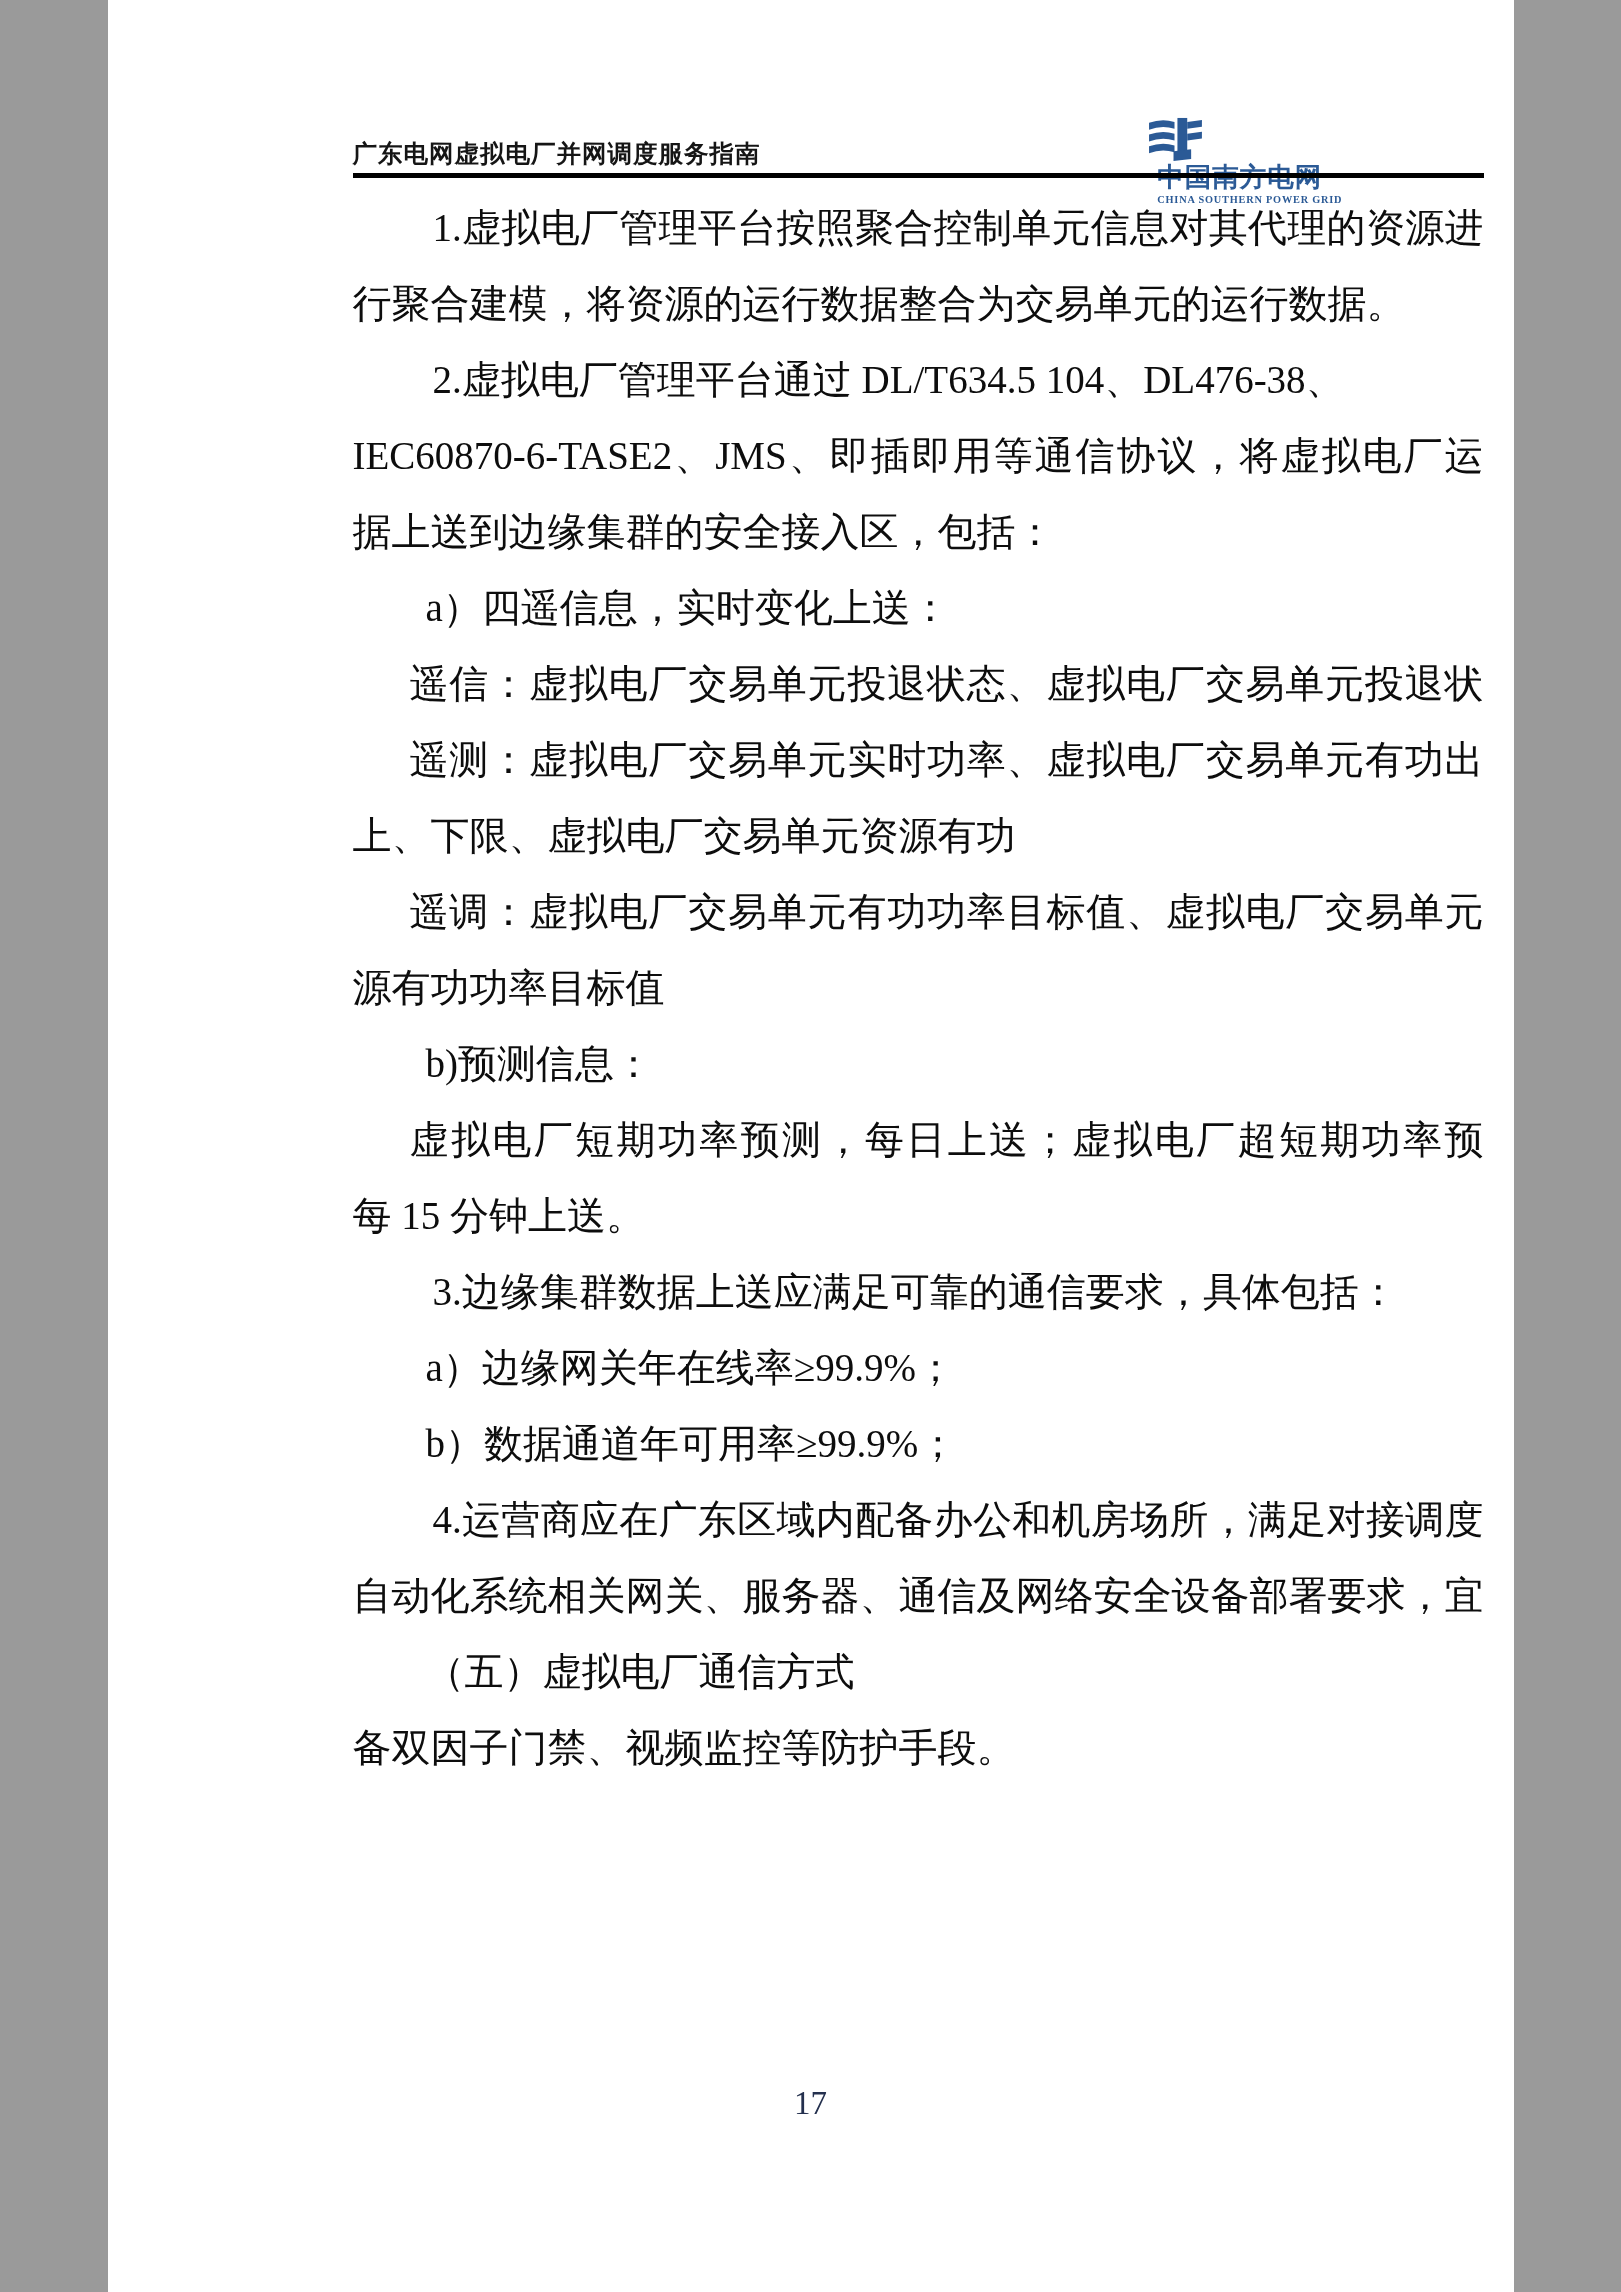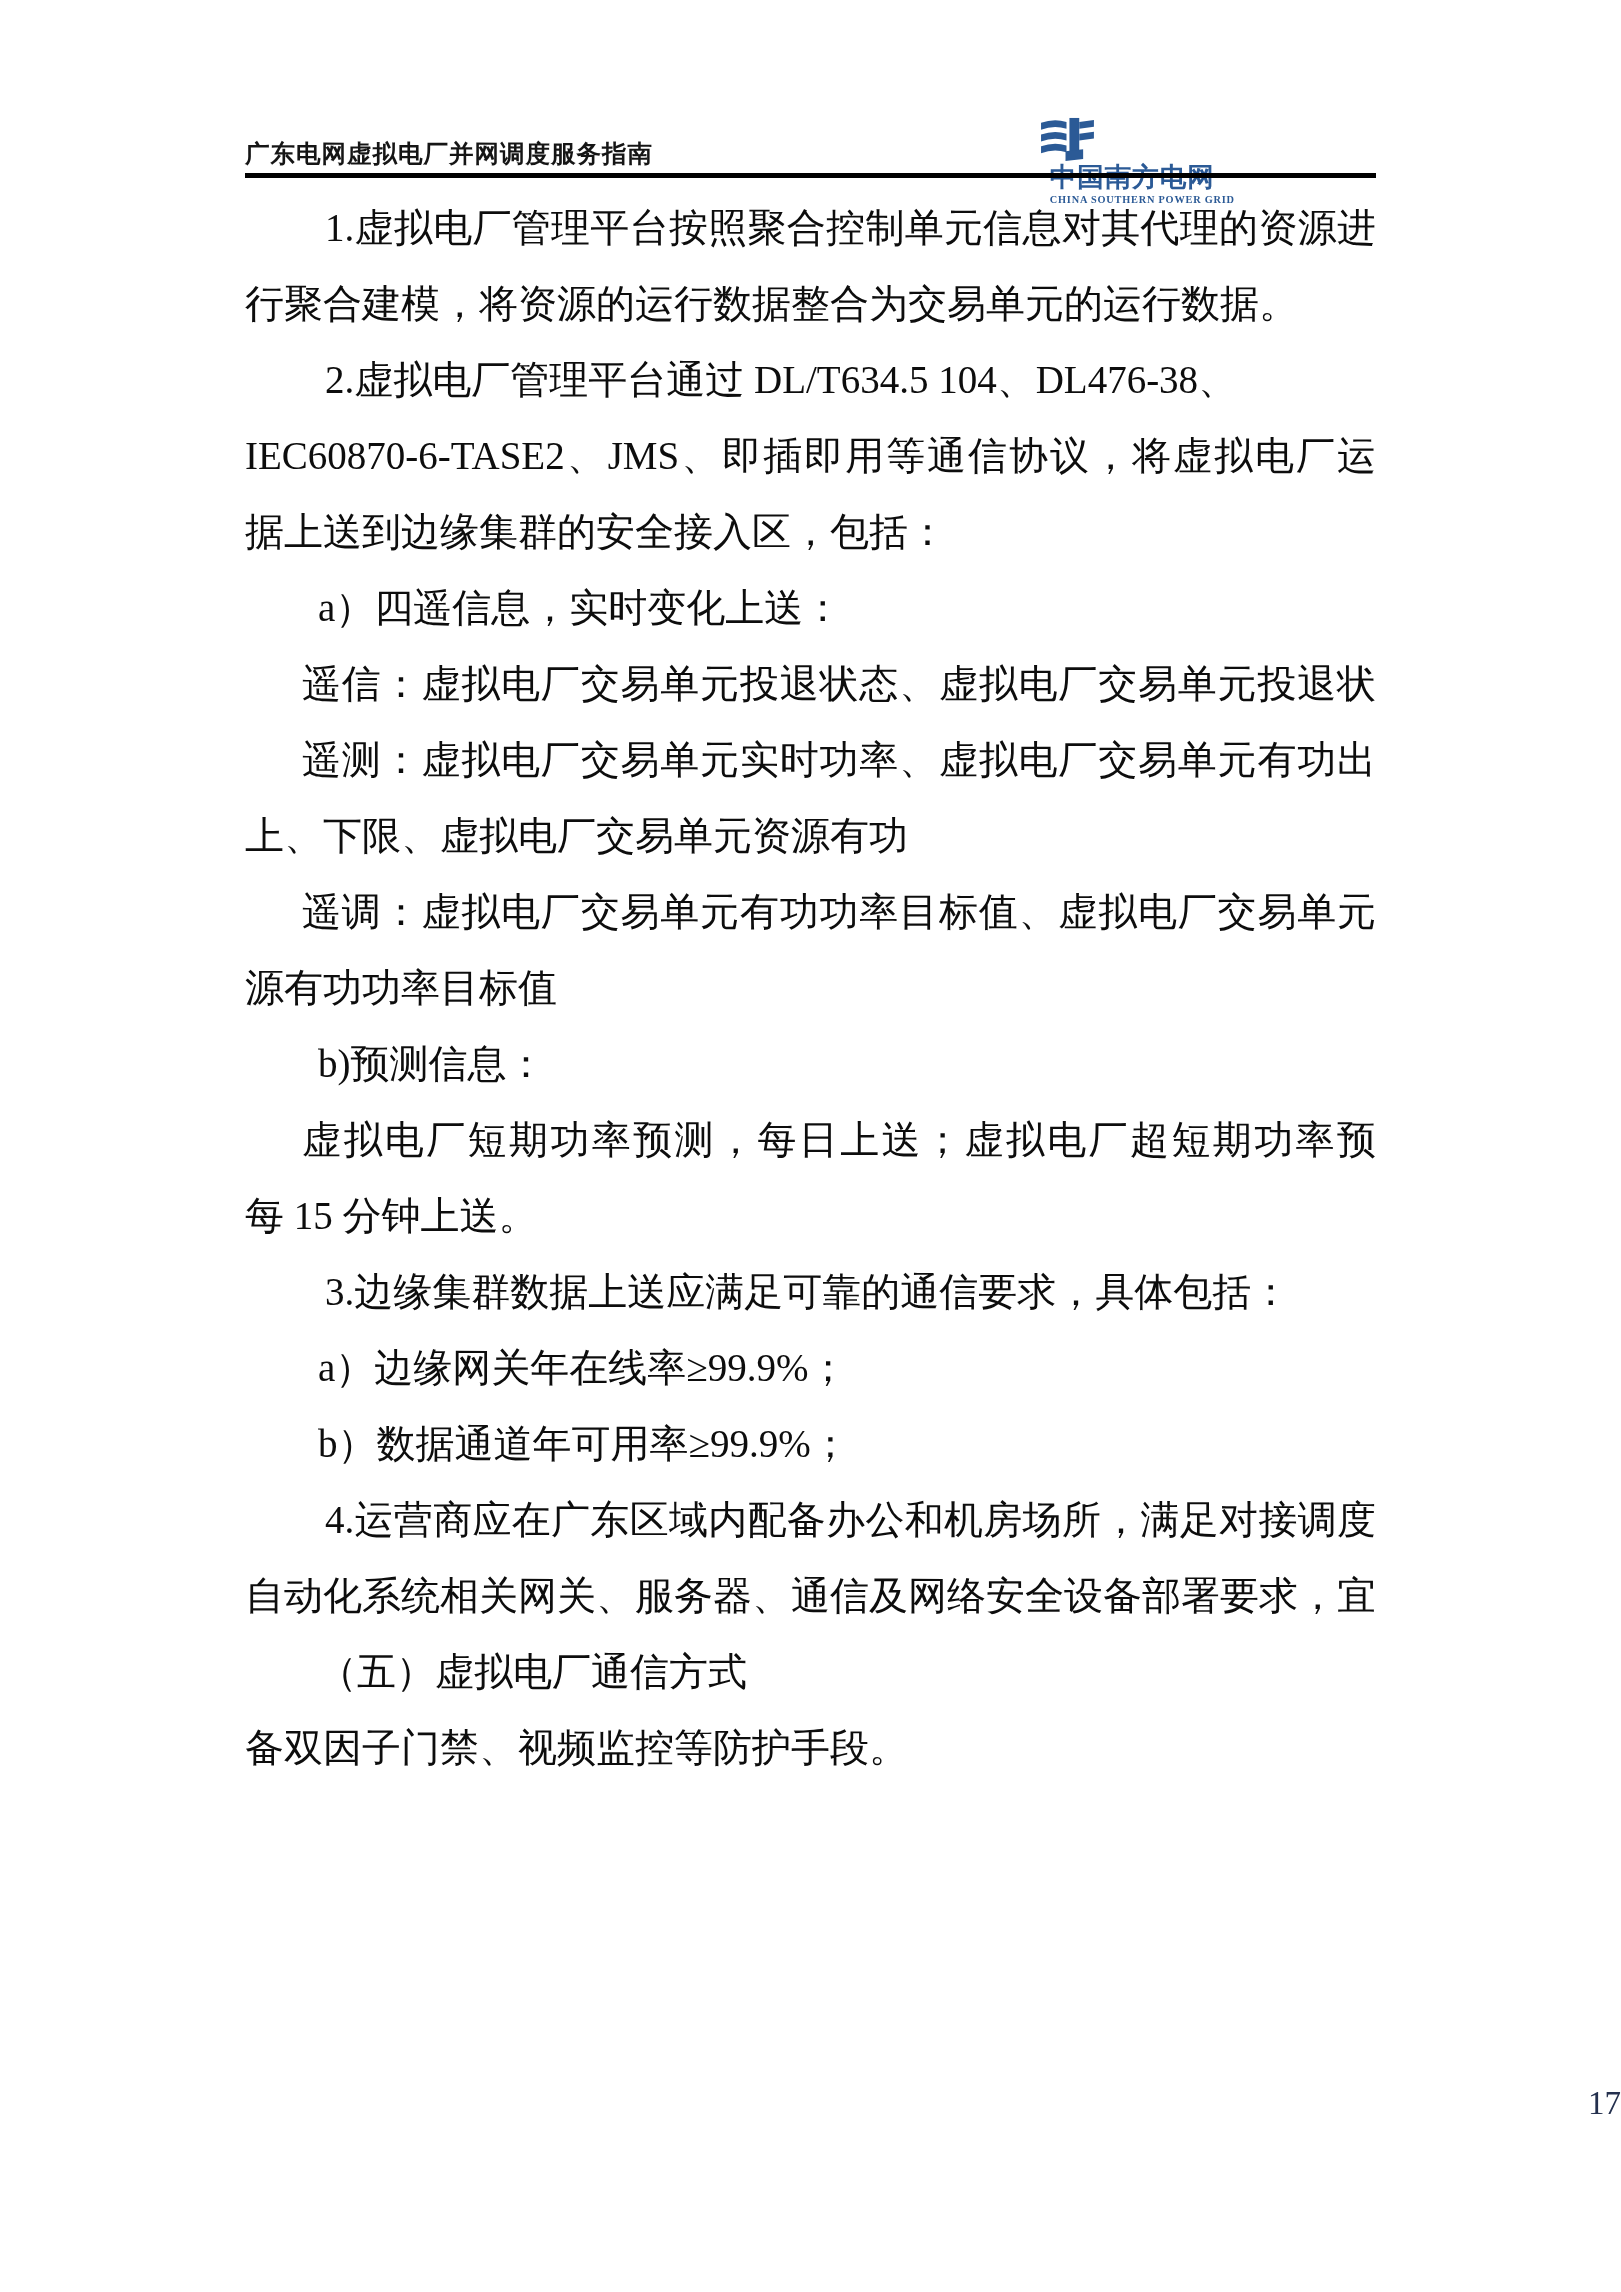--- a/index.html
+++ b/index.html
@@ -1,18 +1,18 @@
 <!DOCTYPE html>
 <html><head>
 <meta charset="utf-8">
 <style>
   html,body{margin:0;padding:0;background:#9a9a9a;}
   .page{
     position:relative;
-    width:1621px;height:2293px;
+    width:1406px;height:2293px;
     background:#ffffff;
     margin:0 auto;
     font-family:"Liberation Serif","DejaVu Serif",serif;
     color:#111111;
     overflow:hidden;
   }
   
   .header-title{
     position:absolute;left:245px;top:137px;
     font-size:24.5px;font-weight:700;letter-spacing:1px;
@@ -53,21 +53,21 @@
     text-align-last:justify;
     overflow:hidden;height:76px;
   }
   .ind-none{text-indent:0;}
   .ind-para{text-indent:80px;}
   .ind-label{text-indent:73px;}
   .ind-hang{text-indent:57px;}
   
   .page-number{
     position:absolute;left:0;top:2084px;width:100%;
-    text-align:right;font-size:33px;line-height:39px;
+    text-align:center;font-size:33px;line-height:39px;
     color:#24304e;
   }
 </style>
 </head>
 <body>
 
 <div class="page">
 
   <div class="header-title">广东电网虚拟电厂并网调度服务指南</div>
 

